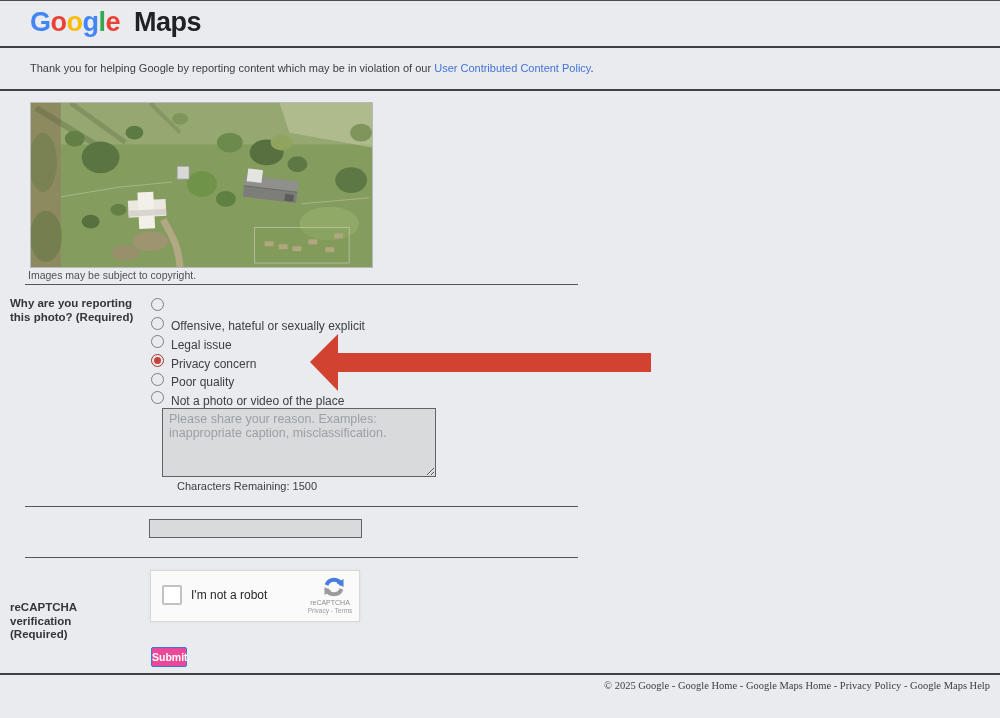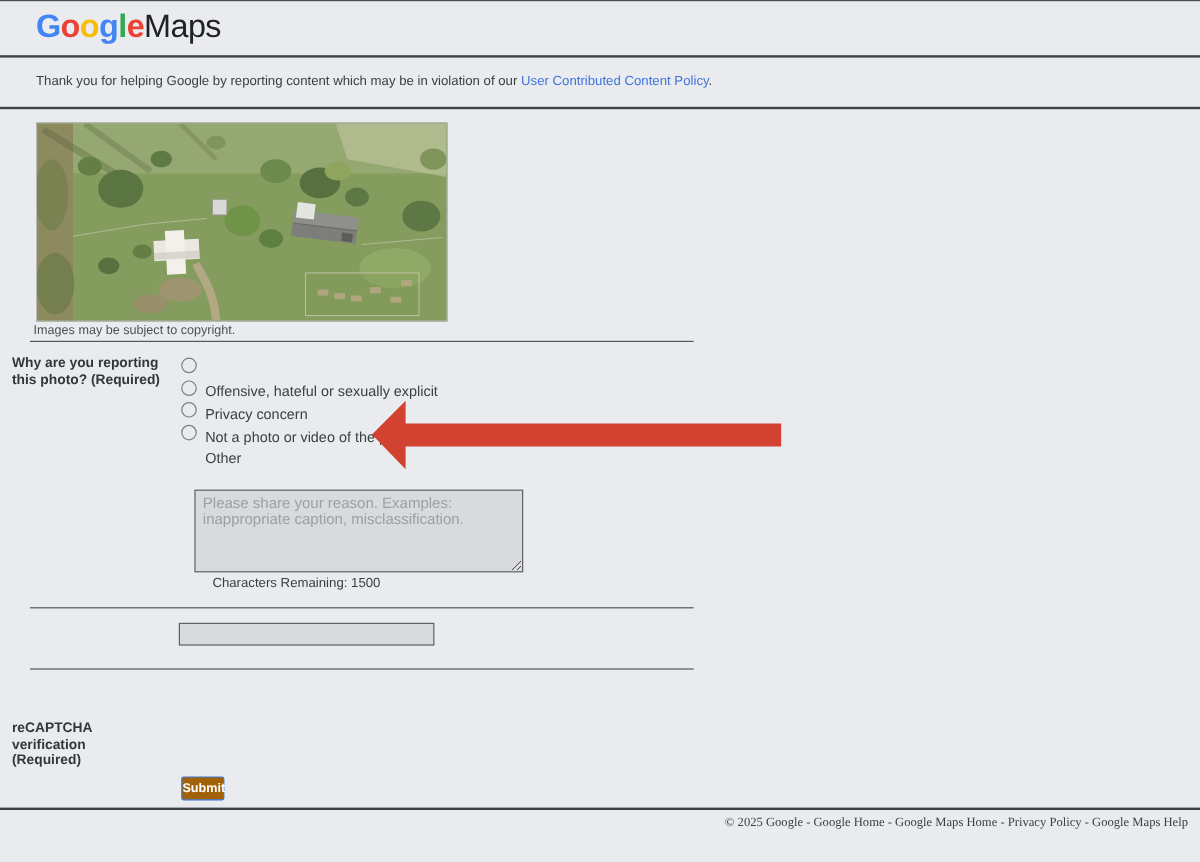--- a/index.html
+++ b/index.html
@@ -3,21 +3,21 @@
 <meta charset="utf-8">
 <style>
   html,body{margin:0;padding:0;}
   body{width:1000px;height:718px;background:#e9ebee;font-family:"Liberation Sans",sans-serif;color:#3c4043;}
   #page{position:relative;width:1000px;height:718px;overflow:hidden;background:#e9ebee;border-top:1px solid #4a4e53;box-sizing:border-box;}
 
   
   .header{position:absolute;top:0;left:0;right:0;height:45px;border-bottom:2px solid #3e4247;}
   .logo{position:absolute;left:30px;top:6px;font-size:27px;font-weight:bold;letter-spacing:-0.5px;white-space:nowrap;}
   .logo .c-blue{color:#4285F4}.logo .c-red{color:#EA4335}.logo .c-yellow{color:#FBBC05}.logo .c-green{color:#34A853}
-  .logo .maps{color:#202124;font-weight:normal;margin-left:0;}
+  .logo .maps{color:#202124;font-weight:bold;margin-left:14px;}
 
   
   .banner{position:absolute;top:47px;left:0;right:0;height:41px;line-height:41px;padding-left:30px;font-size:11px;border-bottom:2px solid #3e4247;white-space:nowrap;}
   .banner a{color:#4273d9;text-decoration:none;cursor:pointer;}
 
   
   .photo{position:absolute;left:30px;top:101px;width:343px;height:166px;border:1px solid #b7babd;box-sizing:border-box;background:#849c5e;}
   .photo svg{display:block;width:100%;height:100%;}
   .caption{position:absolute;left:28px;top:268px;font-size:10.5px;color:#4d5156;}
 
@@ -45,21 +45,21 @@
 
   
   .recaptcha{position:absolute;left:150px;top:569px;width:208px;height:50px;background:#fafafa;border:1px solid #d8d8d8;box-shadow:0 0 3px rgba(0,0,0,.06);}
   .rc-checkbox{position:absolute;left:11px;top:14px;width:20px;height:20px;background:#fff;border:2px solid #c1c1c1;border-radius:2px;box-sizing:border-box;cursor:pointer;}
   .rc-text{position:absolute;left:40px;top:17px;font-size:12px;color:#282828;}
   .rc-logo{position:absolute;right:13px;top:4px;width:24px;height:24px;}
   .rc-brand{position:absolute;right:0;top:28px;width:58px;text-align:center;font-size:7px;color:#8c8c8c;line-height:8px;}
   .rc-links{font-size:6.5px;color:#9a9a9a;}
 
   
-  .submit-btn{position:absolute;left:151px;top:646px;width:36px;height:20px;background:#a16207;border:1px solid #3e74d6;border-radius:2px;color:#fff;font-family:"Liberation Sans",sans-serif;font-size:10.5px;font-weight:bold;cursor:pointer;padding:0;}
+  .submit-btn{position:absolute;left:151px;top:646px;width:36px;height:20px;background:#ec4899;border:1px solid #3e74d6;border-radius:2px;color:#fff;font-family:"Liberation Sans",sans-serif;font-size:10.5px;font-weight:bold;cursor:pointer;padding:0;}
 
   
   .arrow{position:absolute;left:300px;top:325px;width:360px;height:72px;pointer-events:none;}
 
   
   .footer-border{position:absolute;top:672px;left:0;right:0;border-top:2px solid #3e4247;}
   .footer{position:absolute;top:679px;right:10px;font-size:10.5px;color:#3c4043;white-space:nowrap;font-family:Liberation Serif, serif;}
   .footer a{color:#3c4043;text-decoration:none;cursor:pointer;}
 </style>
 </head>
@@ -143,21 +143,29 @@
     <div>this photo? (Required)</div>
   </div>
 
   <div class="radio-group">
     <div class="radio-row">
       <span class="radio"></span>
       <span class="rlabel">Offensive, hateful or sexually explicit</span>
     </div>
     <div class="radio-row">
       <span class="radio"></span>
+      <span class="rlabel">Legal issue</span>
+    </div>
+    <div class="radio-row">
+      <span class="radio"></span>
       <span class="rlabel">Privacy concern</span>
+    </div>
+    <div class="radio-row">
+      <span class="radio checked"></span>
+      <span class="rlabel">Poor quality</span>
     </div>
     <div class="radio-row">
       <span class="radio"></span>
       <span class="rlabel">Not a photo or video of the place</span>
     </div>
     <div class="radio-row">
       <span class="radio"></span>
       <span class="rlabel">Other</span>
     </div>
   </div>
@@ -172,20 +180,34 @@
   <div class="divider d2"></div>
 
   <input type="text" class="email-input" value="" style="">
 
   <div class="divider d3"></div>
 
   <div class="field-label lbl-recaptcha">
     <div>reCAPTCHA verification</div>
     <div>(Required)</div>
   </div>
+  <div class="recaptcha">
+    <div class="rc-checkbox"></div>
+    <div class="rc-text">I'm not a robot</div>
+    <svg class="rc-logo" viewBox="0 0 24 24">
+      <path d="M4.5 10 A 8 8 0 0 1 19.5 10" stroke="#4a7de0" stroke-width="4" fill="none"></path>
+      <polygon points="21.5,4 21.5,12 14.5,8" fill="#4a7de0"></polygon>
+      <path d="M19.5 14 A 8 8 0 0 1 4.5 14" stroke="#9b9b9b" stroke-width="4" fill="none"></path>
+      <polygon points="2.5,20 2.5,12 9.5,16" fill="#9b9b9b"></polygon>
+    </svg>
+    <div class="rc-brand">
+      <div>reCAPTCHA</div>
+      <div class="rc-links">Privacy - Terms</div>
+    </div>
+  </div>
 
   <button class="submit-btn">Submit</button>
 
   <div class="footer-border"></div>
   <div class="footer">
     <span>© 2025 Google</span><span> - </span><a>Google Home</a><span> - </span><a>Google Maps Home</a><span> - </span><a>Privacy Policy</a><span> - </span><a>Google Maps Help</a>
   </div>
 
 </div>
 

